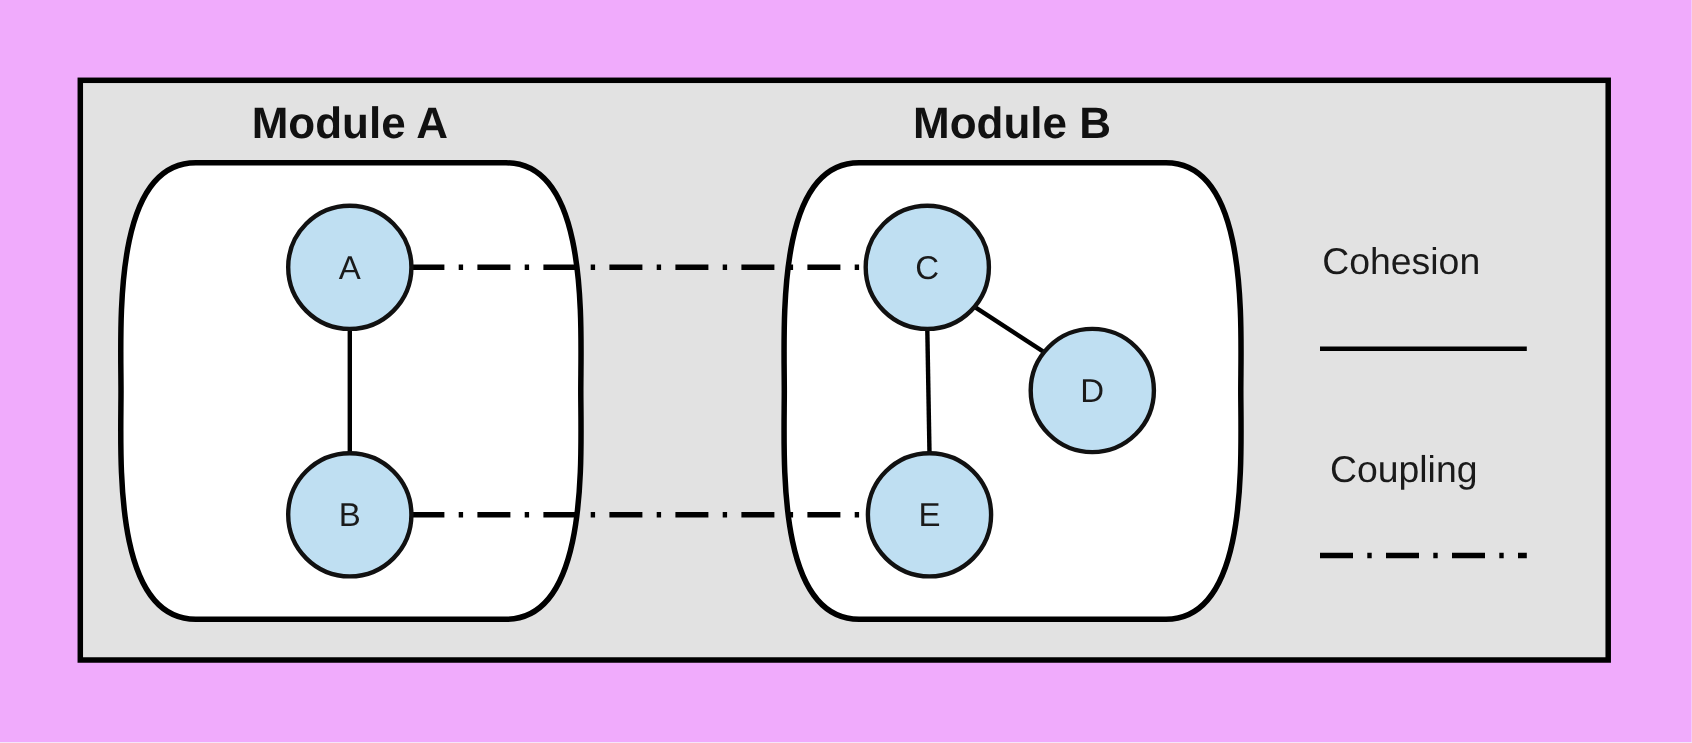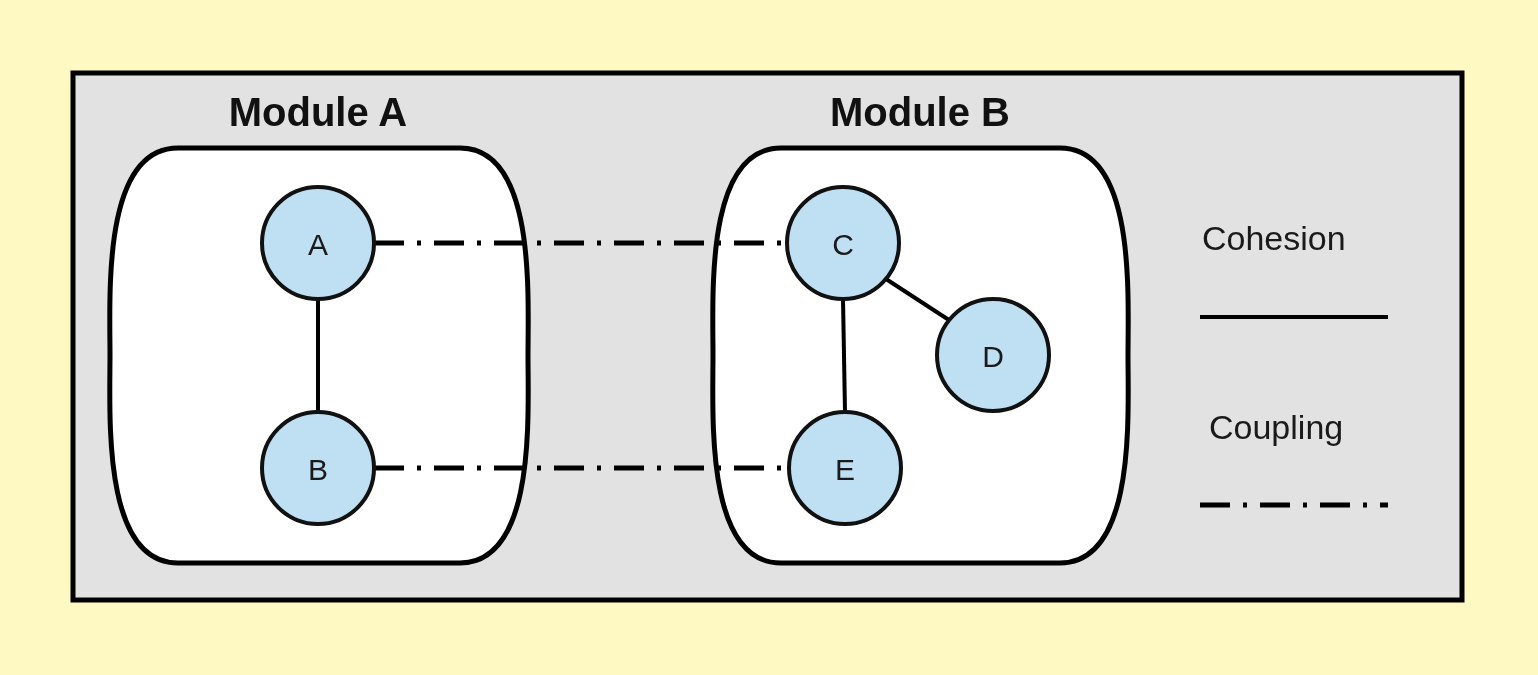--- a/index.html
+++ b/index.html
@@ -11,21 +11,21 @@
   body {
     width: 1538px;
     height: 675px;
     font-family: "Liberation Sans", sans-serif;
     overflow: hidden;
   }
   #canvas {
     position: relative;
     width: 1538px;
     height: 675px;
-    background: #fef9c3;
+    background: #f0abfc;
   }
   svg.diagram {
     position: absolute;
     top: 0;
     left: 0;
     width: 1538px;
     height: 675px;
   }
   .node-label {
     font-family: "Liberation Sans", sans-serif;

